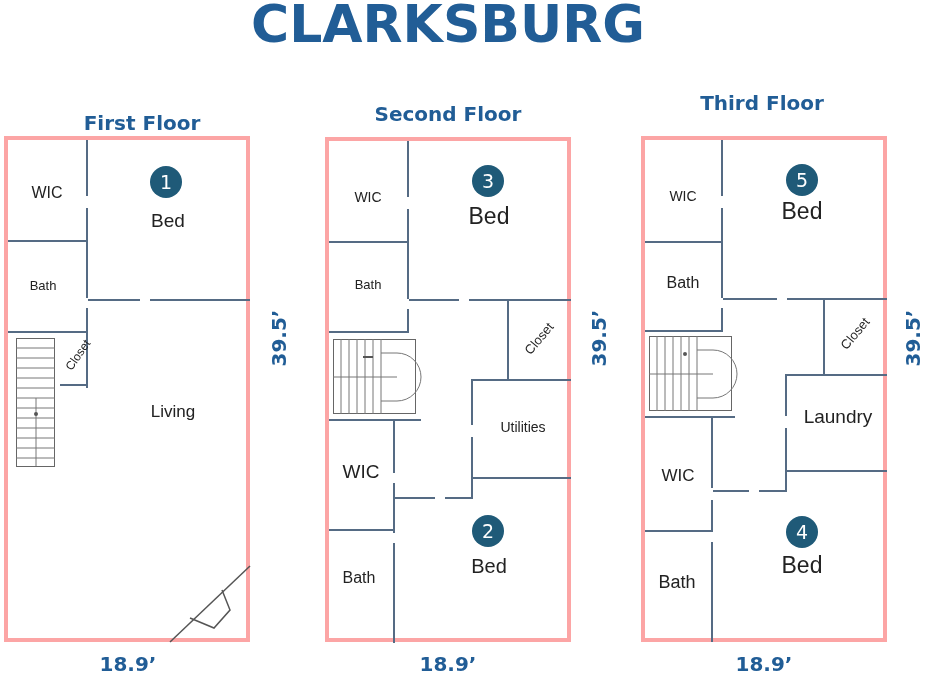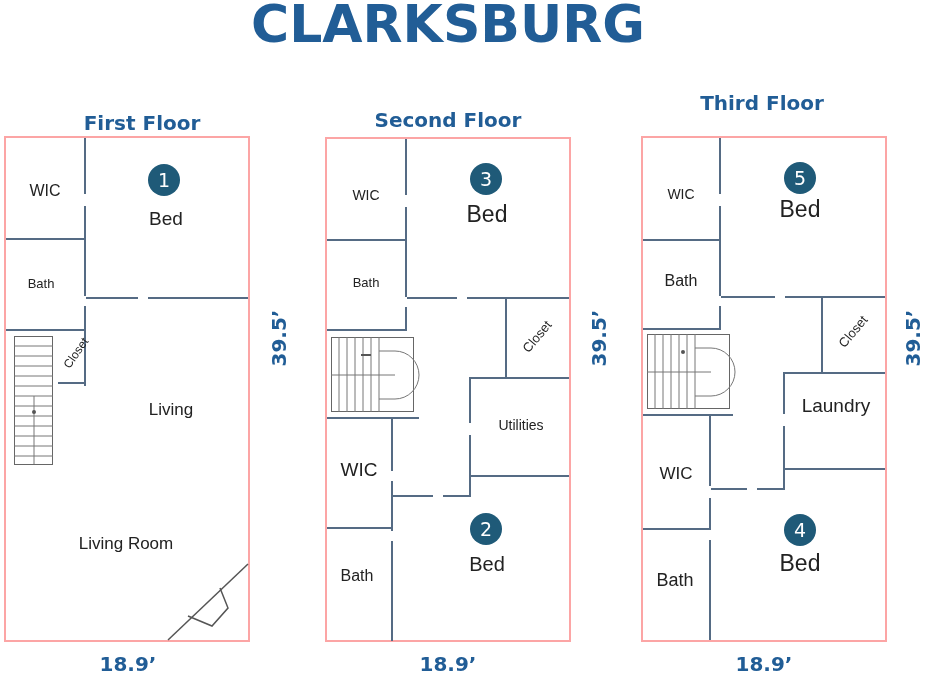--- a/index.html
+++ b/index.html
@@ -1,21 +1,21 @@
 <!DOCTYPE html>
 <html><head>
 <meta charset="utf-8">
 <style>
   html, body { margin:0; padding:0; background:#ffffff; }
   body { width:928px; height:674px; position:relative; overflow:hidden; font-family:"Liberation Sans", sans-serif; }
   .title { position:absolute; left:0; width:896px; top:-6px; text-align:center; font-family:"DejaVu Sans", sans-serif; font-weight:bold; font-size:52px; color:#215d96; letter-spacing:0px; }
   .floor-label { position:absolute; font-family:"DejaVu Sans", sans-serif; font-weight:bold; font-size:20px; color:#215d96; text-align:center; }
   .dim { position:absolute; font-family:"DejaVu Sans", sans-serif; font-weight:bold; font-size:20px; color:#215d96; text-align:center; }
   .dim.v { transform:rotate(-90deg); transform-origin:center; }
-  .plan { position:absolute; box-sizing:border-box; border:2px solid #fca5a5; background:#fff; }
+  .plan { position:absolute; box-sizing:border-box; border:4px solid #fca5a5; background:#fff; }
   .wall { position:absolute; background:#556b84; }
   .room { position:absolute; font-family:"Liberation Sans", sans-serif; color:#222; text-align:center; white-space:nowrap; }
   .badge { position:absolute; width:32px; height:32px; border-radius:50%; background:#1f5a78; color:#fff; font-family:"DejaVu Sans", sans-serif; font-size:19px; line-height:32px; text-align:center; }
   svg { position:absolute; overflow:visible; }
 </style>
 </head>
 <body>
 
 <div class="title">CLARKSBURG</div>
 
@@ -31,21 +31,20 @@
   <div class="wall" style="left:80px; top:159px; width:52px; height:2px;"></div>
   <div class="wall" style="left:142px; top:159px; width:100px; height:2px;"></div>
   <div class="wall" style="left:52px; top:244px; width:28px; height:2px;"></div>
 
   <div class="room" style="left:0; width:78px; top:44px; font-size:16px;">WIC</div>
   <div class="room" style="left:0; width:70px; top:138px; font-size:13px;">Bath</div>
   <div class="badge" style="left:142px; top:26px;">1</div>
   <div class="room" style="left:120px; width:80px; top:70px; font-size:19px;">Bed</div>
   <div class="room" style="left:40px; width:60px; top:208px; font-size:12px; transform:rotate(-55deg);">Closet</div>
   <div class="room" style="left:120px; width:90px; top:262px; font-size:17px;">Living</div>
-  <div class="room" style="left:50px; width:140px; top:396px; font-size:17px;">Living Room</div>
 
   <svg width="40" height="130" style="left:8px; top:198px;">
     <rect x="0.5" y="0.5" width="38" height="128" fill="none" stroke="#666" stroke-width="1"></rect>
     <g stroke="#777" stroke-width="1">
       <line x1="0" y1="10" x2="39" y2="10"></line>
         <line x1="0" y1="20" x2="39" y2="20"></line>
         <line x1="0" y1="30" x2="39" y2="30"></line>
       <line x1="0" y1="40" x2="39" y2="40"></line>
         <line x1="0" y1="50" x2="39" y2="50"></line>
         <line x1="0" y1="60" x2="39" y2="60"></line>
@@ -61,21 +60,21 @@
   </svg>
 
   <svg width="80" height="80" style="left:162px; top:422px;">
     <line x1="0" y1="80" x2="80" y2="4" stroke="#555" stroke-width="1.5"></line>
     <polyline points="20,56 44,66 60,48 52,28" fill="none" stroke="#555" stroke-width="1.5"></polyline>
   </svg>
 </div>
 <div class="dim" style="left:78px; top:652px; width:100px;">18.9’</div>
 <div class="dim v" style="left:244px; top:326px; width:70px;">39.5’</div>
 
-<div class="floor-label" style="left:338px; top:102px; width:220px;margin-top:6px;">Second Floor</div>
+<div class="floor-label" style="left:338px; top:102px; width:220px;">Second Floor</div>
 <div class="plan" style="left:325px; top:137px; width:246px; height:505px;">
   <div class="wall" style="left:78px; top:0; width:2px; height:56px;"></div>
   <div class="wall" style="left:78px; top:68px; width:2px; height:90px;"></div>
   <div class="wall" style="left:78px; top:168px; width:2px; height:24px;"></div>
   <div class="wall" style="left:0; top:100px; width:78px; height:2px;"></div>
   <div class="wall" style="left:0; top:190px; width:78px; height:2px;"></div>
   <div class="wall" style="left:80px; top:158px; width:50px; height:2px;"></div>
   <div class="wall" style="left:140px; top:158px; width:102px; height:2px;"></div>
   <div class="wall" style="left:178px; top:160px; width:2px; height:78px;"></div>
   <div class="wall" style="left:142px; top:238px; width:100px; height:2px;"></div>
@@ -139,21 +138,21 @@
   <div class="wall" style="left:66px; top:402px; width:2px; height:100px;"></div>
   <div class="wall" style="left:68px; top:350px; width:36px; height:2px;"></div>
   <div class="wall" style="left:114px; top:350px; width:28px; height:2px;"></div>
   <div class="wall" style="left:0; top:390px; width:66px; height:2px;"></div>
 
   <div class="room" style="left:0; width:76px; top:48px; font-size:14px;">WIC</div>
   <div class="room" style="left:0; width:76px; top:134px; font-size:16px;">Bath</div>
   <div class="badge" style="left:141px; top:24px;">5</div>
   <div class="room" style="left:116px; width:82px; top:58px; font-size:23px;">Bed</div>
   <div class="room" style="left:180px; width:60px; top:186px; font-size:13px; transform:rotate(-50deg);">Closet</div>
-  <div class="room" style="left:144px; width:98px; top:257px; font-size:19px;">Laundry</div>
+  <div class="room" style="left:144px; width:98px; top:266px; font-size:19px;">Laundry</div>
   <div class="room" style="left:0; width:66px; top:326px; font-size:17px;">WIC</div>
   <div class="room" style="left:0; width:64px; top:432px; font-size:18px;">Bath</div>
   <div class="badge" style="left:141px; top:376px;">4</div>
   <div class="room" style="left:116px; width:82px; top:412px; font-size:23px;">Bed</div>
 
   <svg width="84" height="76" style="left:4px; top:196px;">
     <rect x="0.5" y="0.5" width="82" height="74" fill="none" stroke="#666" stroke-width="1"></rect>
     <g stroke="#777" stroke-width="1">
       <line x1="8" y1="0" x2="8" y2="75"></line>
         <line x1="16" y1="0" x2="16" y2="75"></line>

